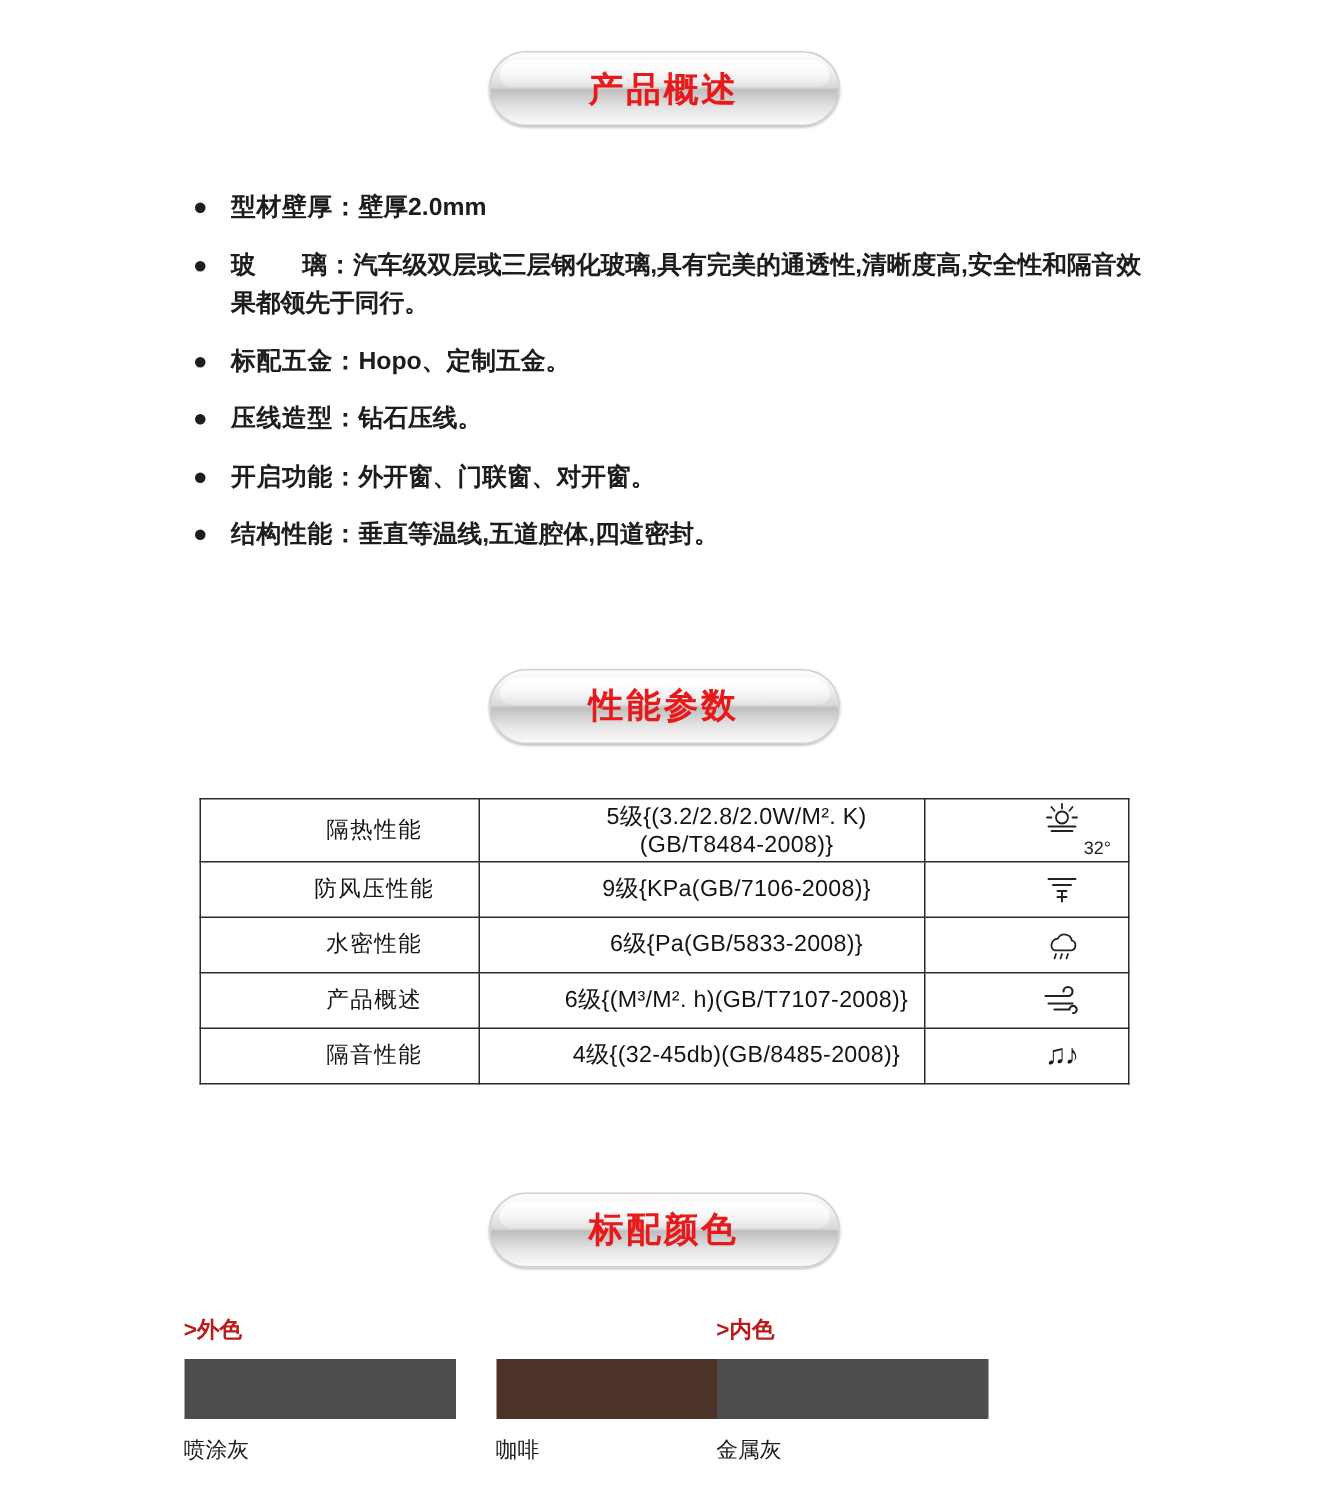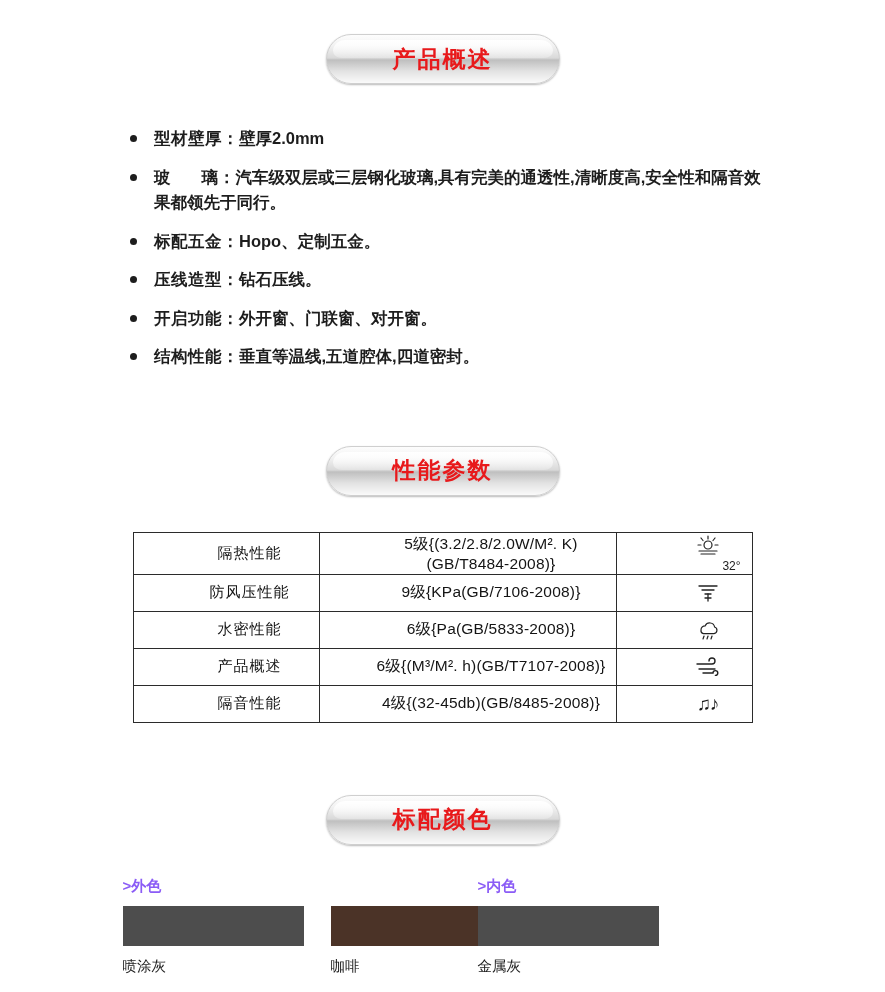--- a/index.html
+++ b/index.html
@@ -124,21 +124,21 @@
   .icon-svg { display: inline-block; vertical-align: middle; }
 
   
   .colors {
     width: 640px;
     margin: 0 auto;
     position: relative;
   }
   .color-group-title {
     font-size: 15px;
-    color: #8b5cf6;
+    color: #b91c1c;
     font-weight: bold;
     margin-bottom: 10px;
   }
   .swatch {
     width: 181px;
     height: 40px;
   }
   .swatch-label {
     margin-top: 11px;
     font-size: 14.5px;

